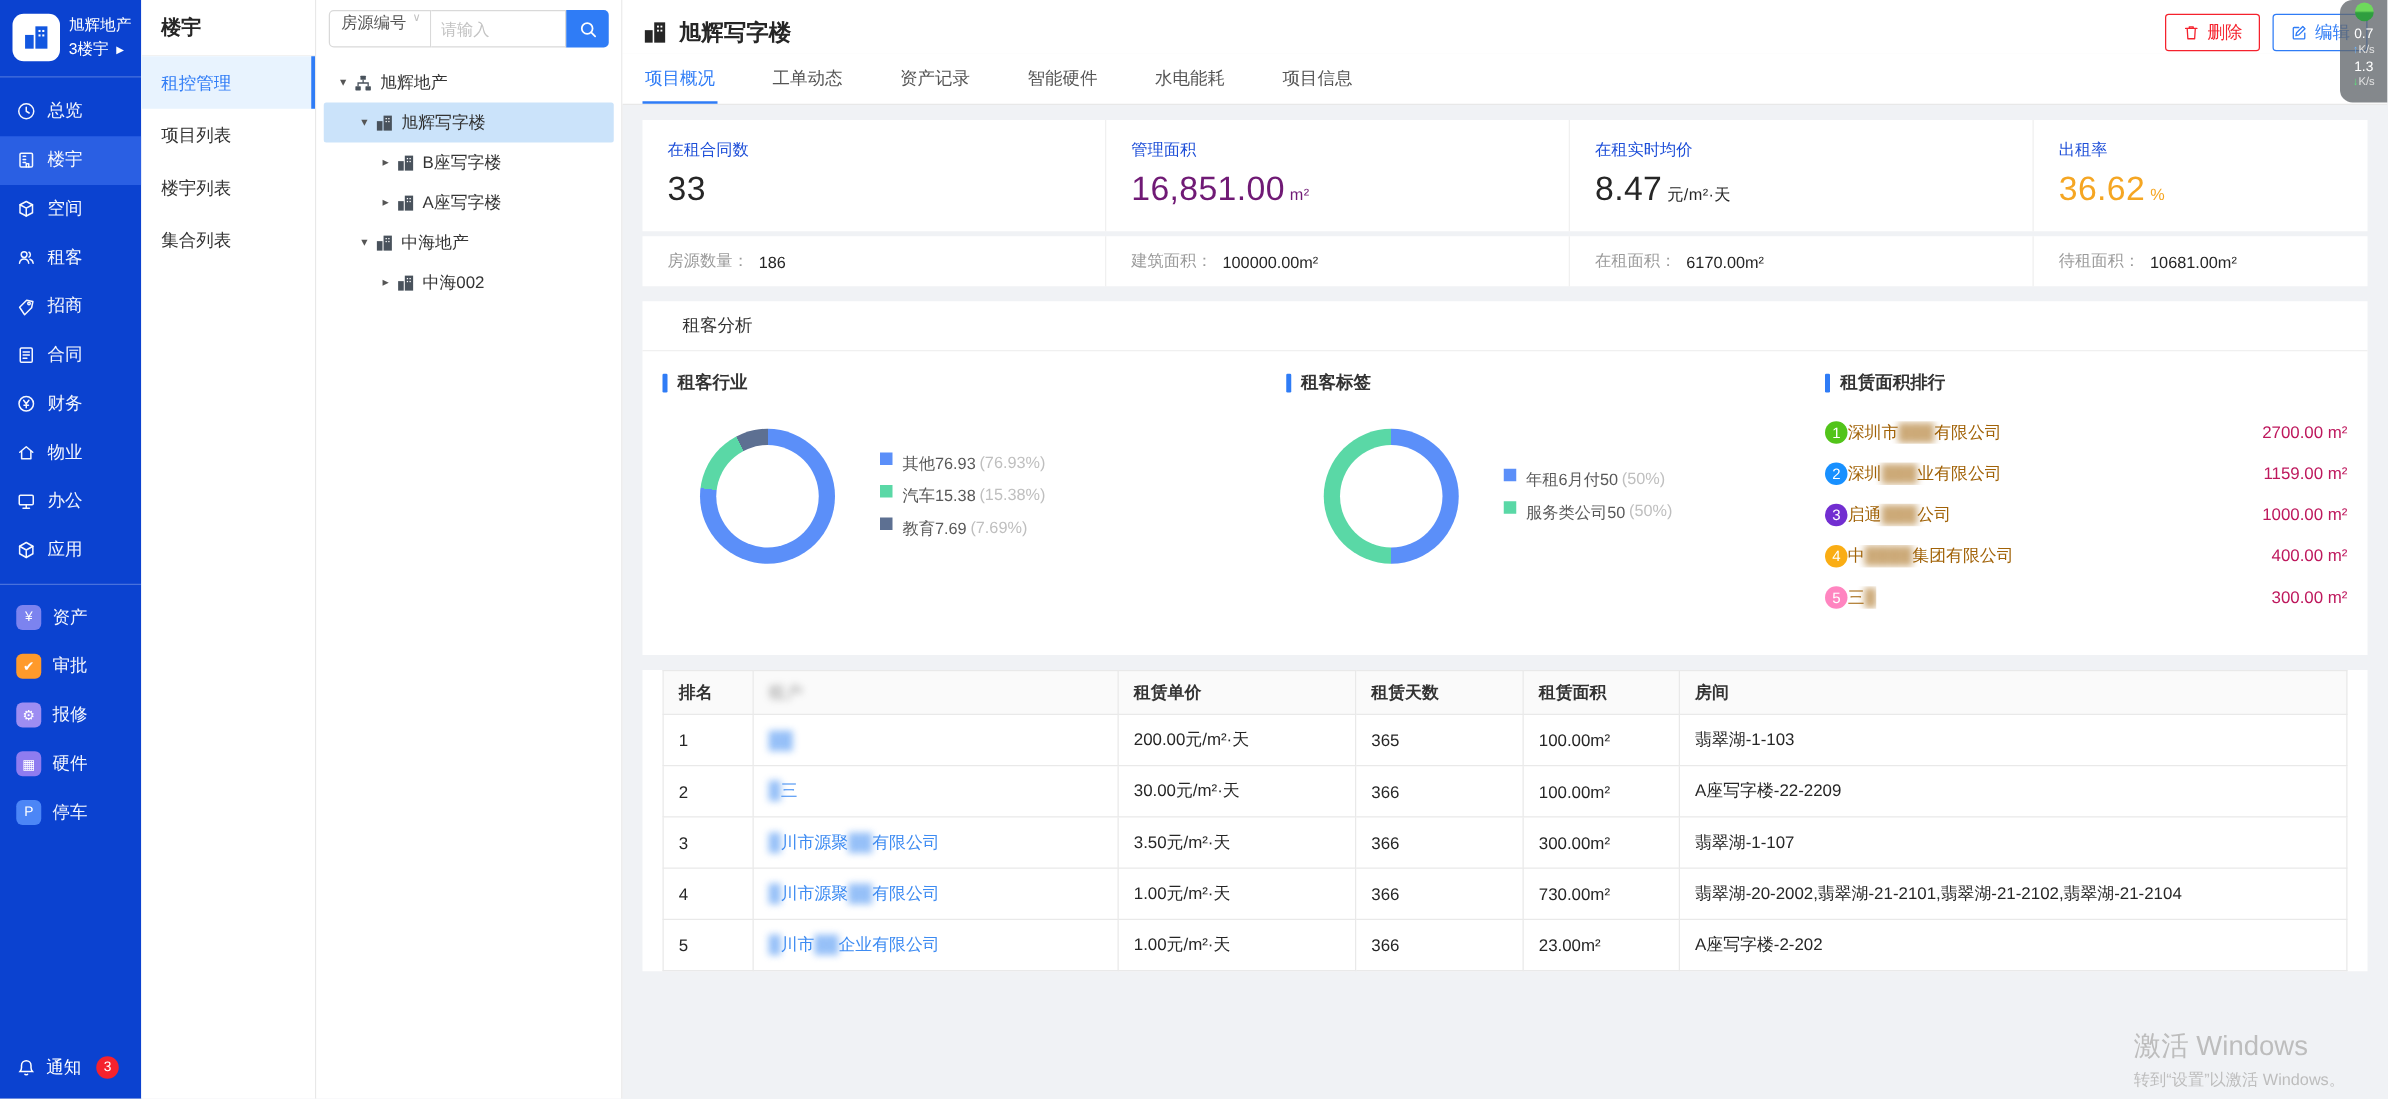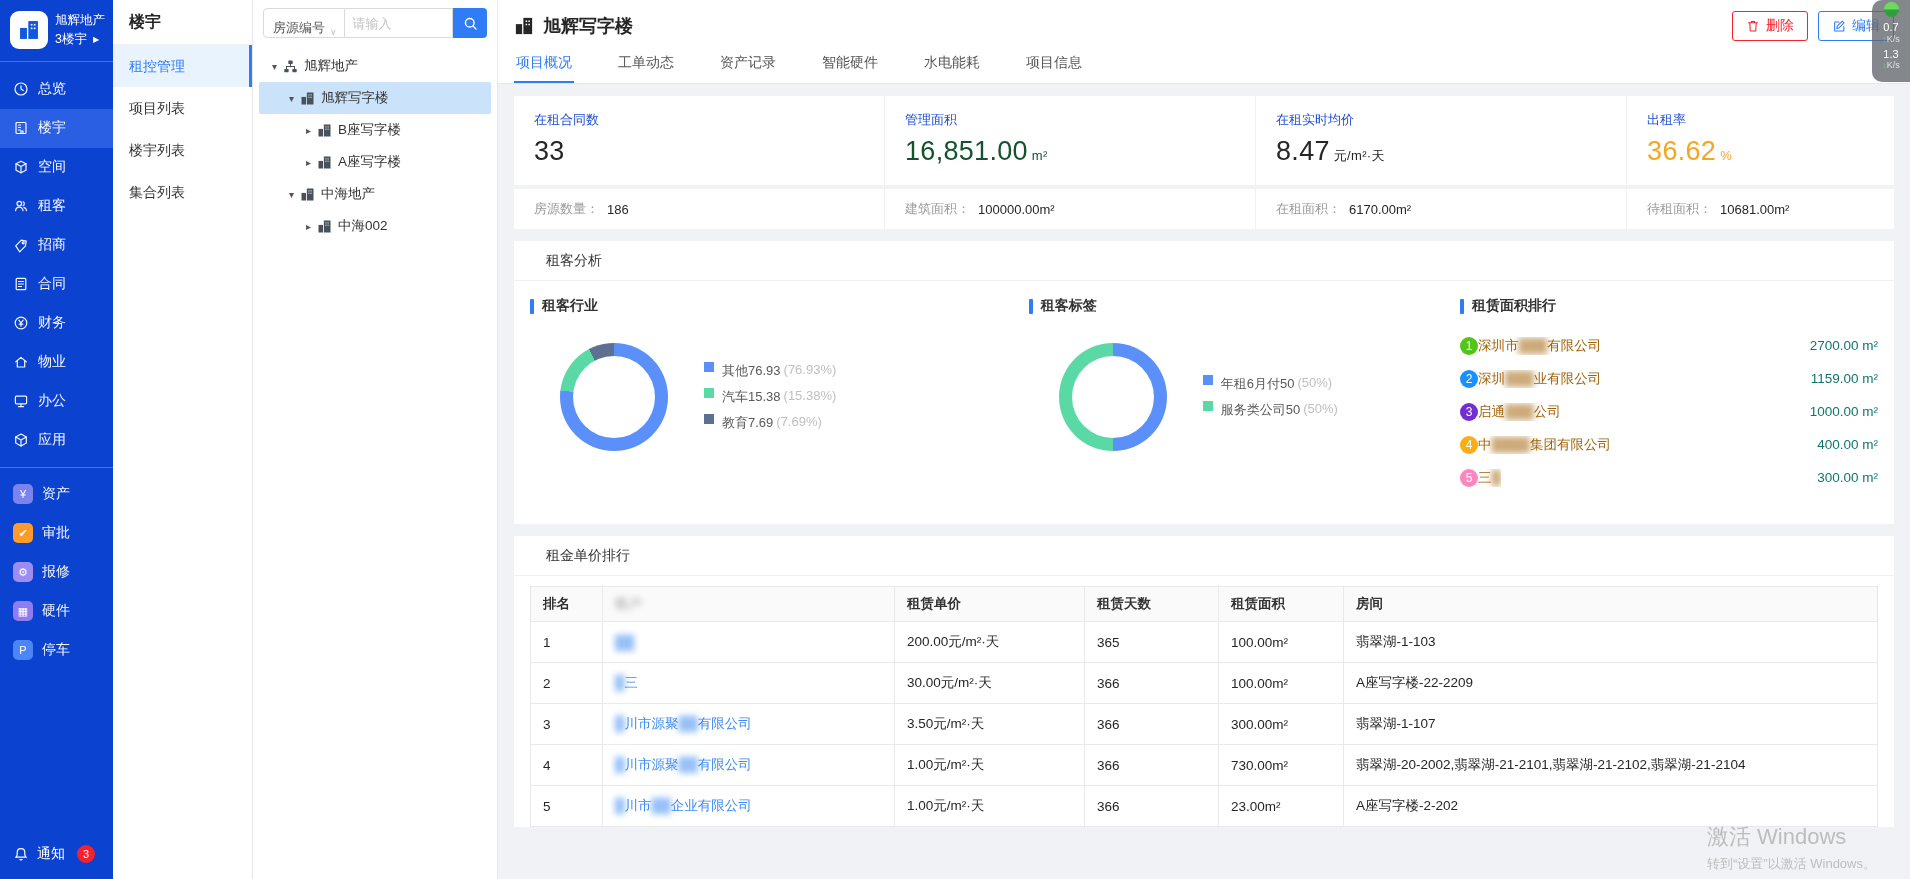--- a/index.html
+++ b/index.html
@@ -25,21 +25,21 @@
   .n-badge{background:#f5222d;color:#fff;border-radius:50%;min-width:18px;height:18px;font-size:11px;display:flex;align-items:center;justify-content:center;margin-left:12px}
   
   .panel2{width:140px;background:#fff;border-right:1px solid #e8e8e8;flex-shrink:0}
   .p2-title{font-size:16px;font-weight:700;padding:12px 16px 11px;border-bottom:1px solid #f2f2f2}
   .p2-item{height:42px;line-height:42px;padding-left:16px;font-size:14px;color:#333;cursor:pointer;position:relative;white-space:nowrap}
   .p2-item.active{background:#e8f3fe;color:#2f7cf6}
   .p2-item.active::after{content:'';position:absolute;right:0;top:0;bottom:0;width:3px;background:#2f7cf6}
   
   .panel3{width:245px;background:#fff;border-right:1px solid #e8e8e8;flex-shrink:0;padding-top:8px}
   .search-row{display:flex;margin:0 10px;height:30px}
-  .sel-box{border:1px solid #d9d9d9;border-radius:4px 0 0 4px;padding:0 7px 0 9px;font-size:13px;color:#555;display:flex;align-items:flex-end;white-space:nowrap;cursor:pointer;background:#fff}
+  .sel-box{border:1px solid #d9d9d9;border-radius:4px 0 0 4px;padding:0 7px 0 9px;font-size:13px;color:#555;display:flex;align-items:flex-start;white-space:nowrap;cursor:pointer;background:#fff}
   .sel-caret{color:#c0c0c0;margin-left:5px;font-size:9px}
   .inp{border:1px solid #d9d9d9;border-left:none;flex:1;min-width:0;font-size:13px;padding-left:8px;outline:none;color:#333}
   .inp::placeholder{color:#c3c3c3}
   .search-btn{width:34px;background:#2f7cf6;border:none;border-radius:0 4px 4px 0;display:flex;align-items:center;justify-content:center;cursor:pointer;flex-shrink:0}
   .search-btn svg{width:15px;height:15px;stroke:#fff;fill:none;stroke-width:1.5;stroke-linecap:round}
   .tree{margin-top:12px}
   .t-row{display:flex;align-items:center;height:32px;font-size:13.5px;color:#333;cursor:pointer;margin:0 6px;border-radius:2px;white-space:nowrap}
   .t-row.sel{background:#cbe3fa}
   .caret{color:#555;font-size:10px;width:15px;flex-shrink:0;text-align:center}
   .tic{width:15px;height:15px;margin:0 6px 0 1px;flex-shrink:0}
@@ -82,21 +82,21 @@
   .donut::after{content:'';position:absolute;inset:13px;background:#fff;border-radius:50%}
   .legend{margin-left:36px}
   .lg-item{display:flex;align-items:flex-start;margin:8px 0;font-size:13px;cursor:pointer}
   .lg-sq{width:10px;height:10px;margin-right:8px;flex-shrink:0}
   .lg-t{color:#595959}
   .lg-p{color:#bfbfbf;margin-left:3px}
   .rank-list{margin-top:14px}
   .rk-row{display:flex;align-items:center;height:33px;font-size:13.5px}
   .rk-badge{width:18px;height:18px;border-radius:50%;color:#fff;font-size:12px;display:flex;align-items:center;justify-content:center;flex-shrink:0}
   .rk-name{color:#a16207;text-decoration:none;cursor:pointer;white-space:nowrap;overflow:hidden}
-  .rk-val{margin-left:auto;color:#0f766e;padding-left:10px;white-space:nowrap}
+  .rk-val{margin-left:auto;color:#be185d;padding-left:10px;white-space:nowrap}
   .rent-table{border-collapse:collapse;width:calc(100% - 32px);margin:10px 16px 18px;font-size:13.5px;table-layout:fixed}
   .rent-table th{background:#fafafa;font-weight:700;color:#333;text-align:left;padding:8px 12px;border:1px solid #e9e9e9}
   .rent-table td{padding:11px 12px;border:1px solid #e9e9e9;color:#262626;overflow:hidden;white-space:nowrap}
   .rent-table th:nth-child(1){width:72px}.rent-table th:nth-child(2){width:292px}
   .rent-table th:nth-child(3){width:190px}.rent-table th:nth-child(4){width:134px}
   .rent-table th:nth-child(5){width:125px}
   .link{color:#3d8bf2;text-decoration:none;cursor:pointer}
   .blur{filter:blur(3px);opacity:.55}
   .blur-g{filter:blur(3px);opacity:.5;color:#777}
   .watermark{position:absolute;right:34px;bottom:6px;color:#bdbdbd;pointer-events:none}
@@ -401,21 +401,21 @@
       </div>
 
     <div class="content">
       <div class="stat-grid" id="stat-grid">
           <div class="stat">
             <div class="st-label">在租合同数</div>
             <div class="st-value" style="color:#262626">33<span class="st-unit"></span></div>
           </div>
           <div class="stat">
             <div class="st-label">管理面积</div>
-            <div class="st-value" style="color:#14532d">16,851.00<span class="st-unit">m²</span></div>
+            <div class="st-value" style="color:#701a75">16,851.00<span class="st-unit">m²</span></div>
           </div>
           <div class="stat">
             <div class="st-label">在租实时均价</div>
             <div class="st-value" style="color:#262626">8.47<span class="st-unit">元/m²·天</span></div>
           </div>
           <div class="stat">
             <div class="st-label">出租率</div>
             <div class="st-value" style="color:#f5a623">36.62<span class="st-unit">%</span></div>
           </div>
         </div>
@@ -518,21 +518,20 @@
                   <span class="rk-badge" style="background:#ff85c0">5</span>
                   <a class="rk-name"><span>三</span><span class="blur">█</span></a>
                   <span class="rk-val">300.00 m²</span>
                 </div>
               </div>
           </div>
         </div>
       </div>
 
       <div class="card">
-        <div class="card-head">租金单价排行</div>
         <table class="rent-table">
           <thead>
               <tr id="rent-head">
                 <th>排名</th>
                 <th><span class="blur-g">租户</span></th>
                 <th>租赁单价</th>
                 <th>租赁天数</th>
                 <th>租赁面积</th>
                 <th>房间</th>
               </tr>

